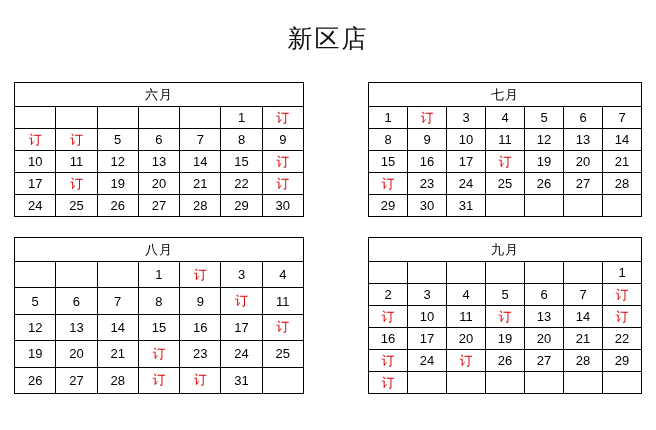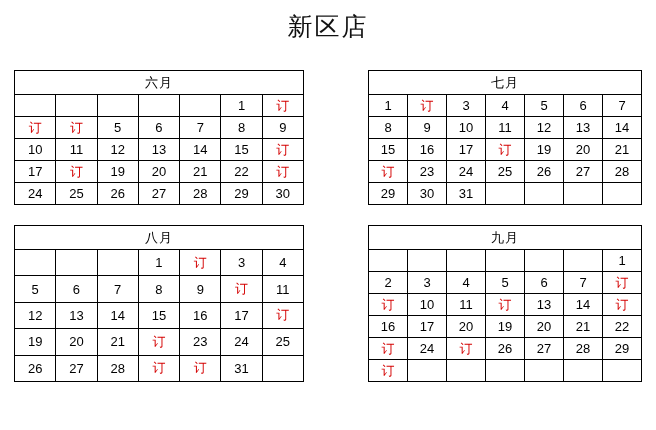--- a/index.html
+++ b/index.html
@@ -19,21 +19,21 @@
     width: 656px;
     height: 430px;
     box-sizing: border-box;
   }
   .page-title {
     text-align: center;
     font-size: 25px;
     font-weight: normal;
     letter-spacing: 2px;
     padding-top: 10px;
-    margin: 0;
+    margin: 12px;
     color: #111111;
   }
   .grid {
     position: absolute;
     left: 0;
     top: 60px;
     width: 656px;
     display: flex;
     flex-wrap: wrap;
     column-gap: 0;

